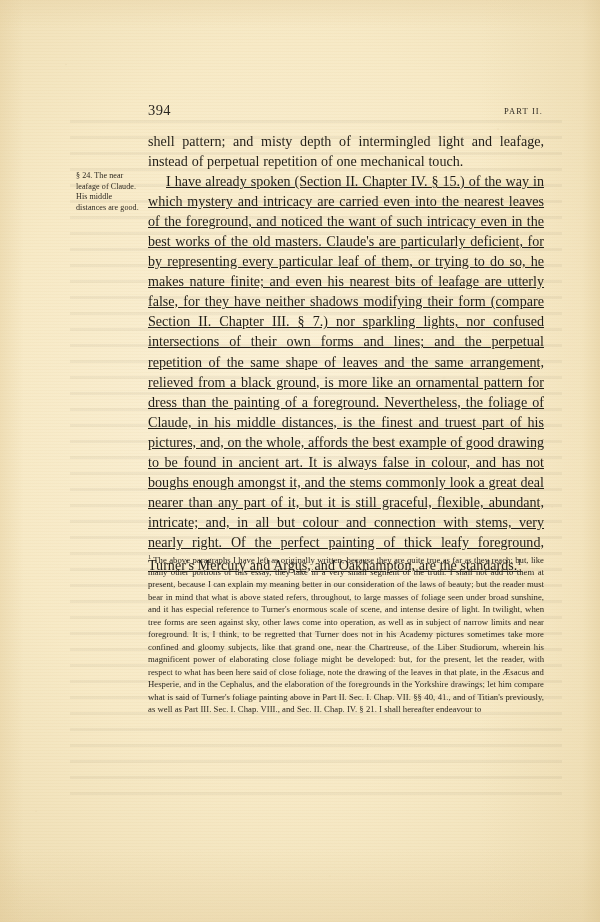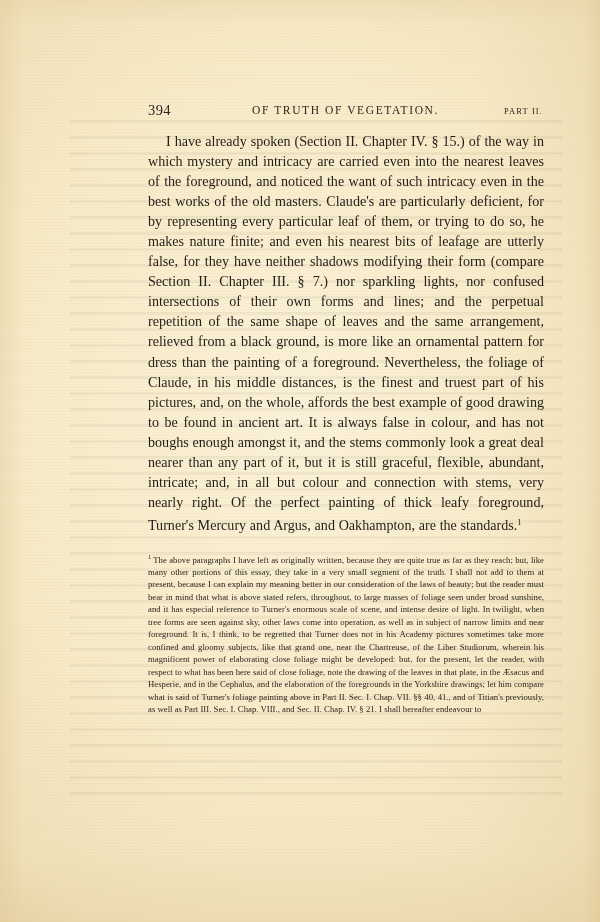--- a/index.html
+++ b/index.html
@@ -172,26 +172,27 @@
 </head>
 <body>
 
 <div id="page">
 
   <div id="grain"></div>
   <div id="bleed"></div>
 
   <div id="running-head">
     <span class="folio">394</span>
-    <span class="head-title">OF TRUTH OF VEGETATION.</span>
     <span class="part">PART II.</span>
   </div>
 
+  <div id="sidenote">§ 24. The near leafage of Claude. His middle distances are good.</div>
 
   <div id="body-col">
+    <p class="body-par">shell pattern; and misty depth of intermingled light and leafage, instead of perpetual repetition of one mechanical touch.</p>
     <p class="body-par indent"><span>I have already spoken (Section II. Chapter IV. § 15.) of the way in which mystery and intricacy are carried even into the nearest leaves of the foreground, and noticed the want of such intricacy even in the best works of the old masters. Claude's are particularly deficient, for by representing every particular leaf of them, or trying to do so, he makes nature finite; and even his nearest bits of leafage are utterly false, for they have neither shadows modifying their form (compare Section II. Chapter III. § 7.) nor sparkling lights, nor confused intersections of their own forms and lines; and the perpetual repetition of the same shape of leaves and the same arrangement, relieved from a black ground, is more like an ornamental pattern for dress than the painting of a foreground. Nevertheless, the foliage of Claude, in his middle distances, is the finest and truest part of his pictures, and, on the whole, affords the best example of good drawing to be found in ancient art. It is always false in colour, and has not boughs enough amongst it, and the stems commonly look a great deal nearer than any part of it, but it is still graceful, flexible, abundant, intricate; and, in all but colour and connection with stems, very nearly right. Of the perfect painting of thick leafy foreground, Turner's Mercury and Argus, and Oakhampton, are the standards.</span><span class="sup">1</span></p>
   </div>
 
   <div id="footnote">
     <span class="fn-marker">1</span><span>The above paragraphs I have left as originally written, because they are quite true as far as they reach; but, like many other portions of this essay, they take in a very small segment of the truth. I shall not add to them at present, because I can explain my meaning better in our consideration of the laws of beauty; but the reader must bear in mind that what is above stated refers, throughout, to large masses of foliage seen under broad sunshine, and it has especial reference to Turner's enormous scale of scene, and intense desire of light. In twilight, when tree forms are seen against sky, other laws come into operation, as well as in subject of narrow limits and near foreground. It is, I think, to be regretted that Turner does not in his Academy pictures sometimes take more confined and gloomy subjects, like that grand one, near the Chartreuse, of the Liber Studiorum, wherein his magnificent power of elaborating close foliage might be developed: but, for the present, let the reader, with respect to what has been here said of close foliage, note the drawing of the leaves in that plate, in the Æsacus and Hesperie, and in the Cephalus, and the elaboration of the foregrounds in the Yorkshire drawings; let him compare what is said of Turner's foliage painting above in Part II. Sec. I. Chap. VII. §§ 40, 41., and of Titian's previously, as well as Part III. Sec. I. Chap. VIII., and Sec. II. Chap. IV. § 21. I shall hereafter endeavour to</span>
   </div>
 
 </div>
 
 </body></html>

